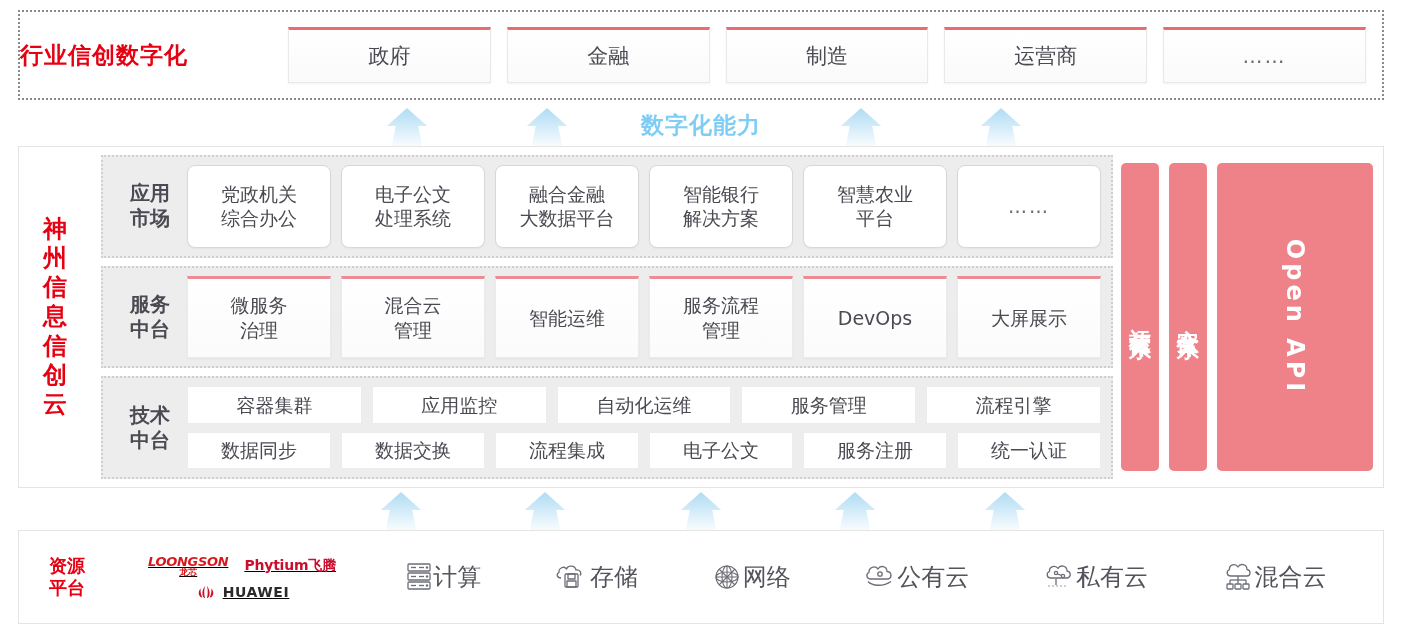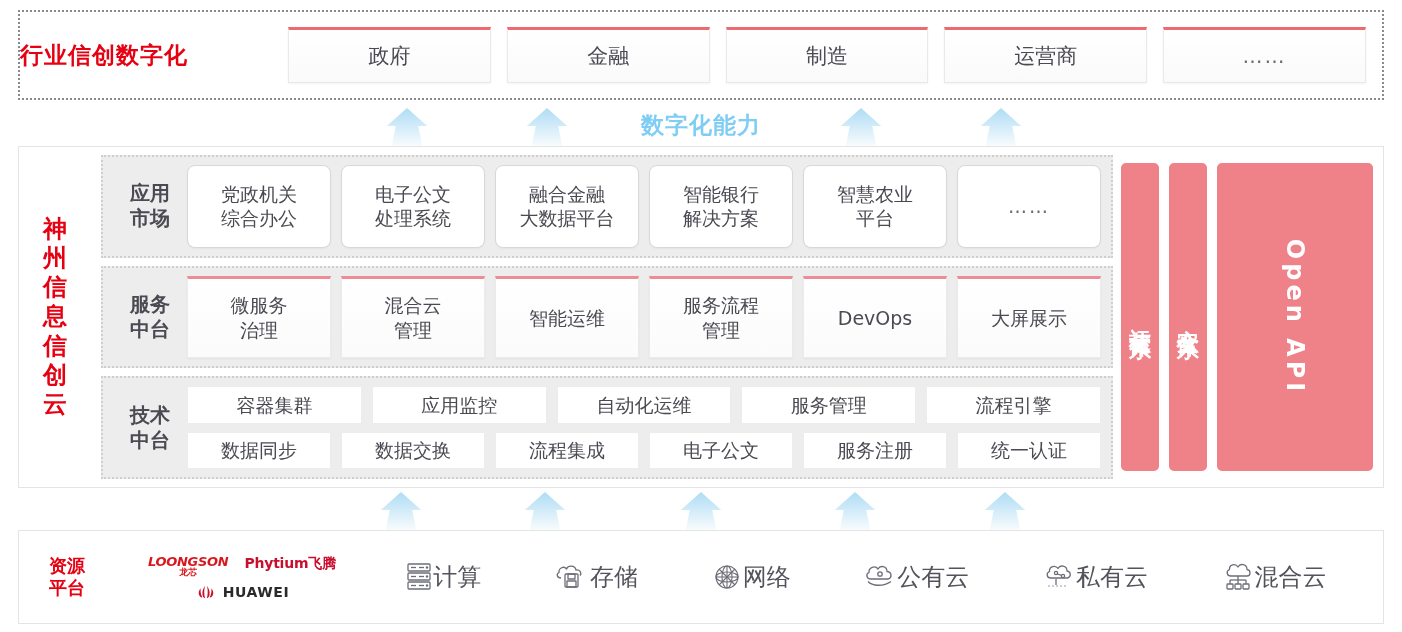--- a/index.html
+++ b/index.html
@@ -127,21 +127,21 @@
     display: flex; align-items: center;
   }
   .res-title {
     width: 96px; flex: none; text-align: center;
     color: #E60012; font-weight: bold; font-size: 18px; line-height: 1.25;
   }
   .vendor-logos {
     width: 254px; flex: none;
     display: flex; flex-direction: column; align-items: center; gap: 7px;
   }
-  .vendor-row { display: flex; align-items: flex-start; gap: 16px; }
+  .vendor-row { display: flex; align-items: center; gap: 16px; text-decoration: underline; }
   .logo-loongson { display: flex; flex-direction: column; align-items: center; line-height: 1; }
   .logo-loongson .ls-en {
     color: #D7191E; font-weight: bold; font-size: 13px;
     font-style: italic; letter-spacing: -0.3px;
   }
   .logo-loongson .ls-cn { color: #D7191E; font-size: 9px; font-weight: bold; }
   .logo-phytium { color: #C8102E; font-weight: bold; font-size: 14px; letter-spacing: -0.2px; }
   .logo-huawei { display: flex; align-items: center; gap: 6px; }
   .hw-mark { width: 22px; height: 16px; }
   .hw-text { color: #2a2a2a; font-weight: bold; font-size: 14px; letter-spacing: 0.6px; }

